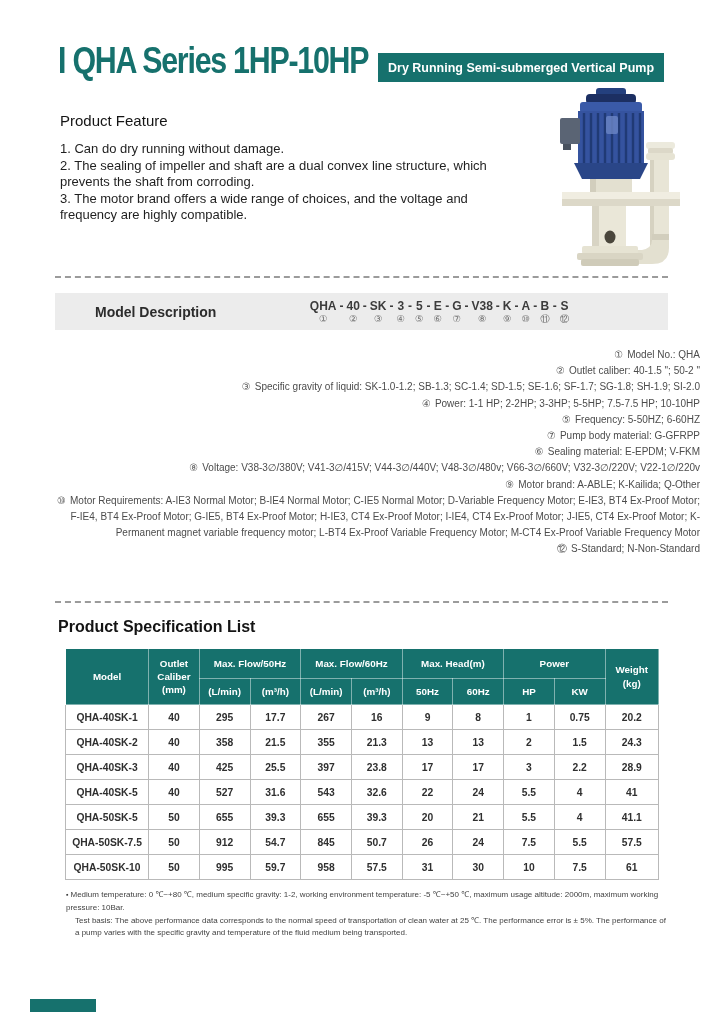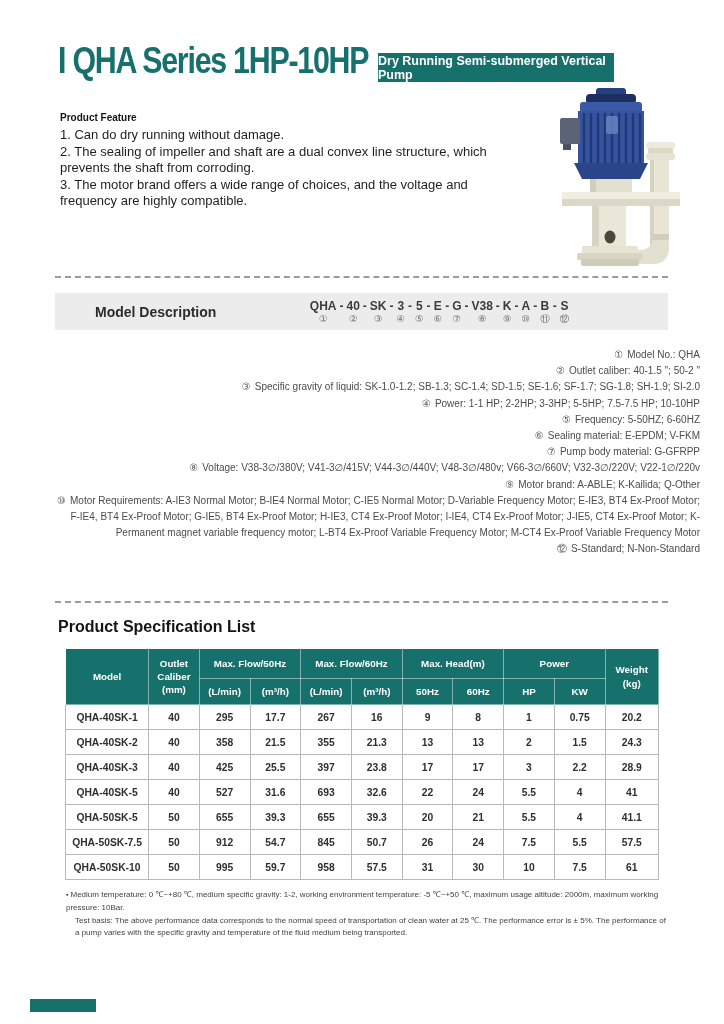--- a/index.html
+++ b/index.html
@@ -4,27 +4,27 @@
 <style>
   * { margin:0; padding:0; box-sizing:border-box; }
   html,body { width:724px; height:1024px; background:#fff;
     font-family:"Liberation Sans", sans-serif; }
   .page { position:relative; width:724px; height:1024px; background:#fff; overflow:hidden; }
 
   
   .title { position:absolute; left:58px; top:40px; font-size:37px; font-weight:bold;
     color:#16716d; letter-spacing:-1.5px; transform:scaleX(.82); transform-origin:left top;
     white-space:nowrap; }
-  .banner { position:absolute; left:378px; top:53px; width:236px; height:29px;
+  .banner { position:absolute; left:378px; top:53px; width:286px; height:29px;
     background:#16716d; color:#fff; font-size:12.5px; font-weight:bold;
     display:flex; align-items:center; justify-content:center; }
 
   
   .features { position:absolute; left:60px; top:112px; width:458px; }
-  .features h2 { font-size:10px; font-weight:bold; color:#141414; margin-bottom:4px; }
+  .features h2 { font-size:15px; font-weight:normal; color:#141414; margin-bottom:12px; }
   .feature-line { font-size:13px; color:#1f1f1f; line-height:16.5px; }
 
   
   .pump { position:absolute; left:516px; top:86px; width:188px; height:182px; }
 
   
   .dashed { position:absolute; left:55px; width:613px; border-top:2px dashed #9b9b9b; }
   .sep1 { top:276px; } .sep2 { top:601px; }
 
   
@@ -236,22 +236,22 @@
         </span>
       </div>
   </div>
 
   <div class="notes" id="notes-list">
       <div class="note-line"><span class="note-num">①</span>Model No.: QHA</div>
       <div class="note-line"><span class="note-num">②</span>Outlet caliber: 40-1.5 "; 50-2 "</div>
       <div class="note-line"><span class="note-num">③</span>Specific gravity of liquid: SK-1.0-1.2;  SB-1.3;  SC-1.4;  SD-1.5;  SE-1.6;  SF-1.7;  SG-1.8;  SH-1.9;  SI-2.0</div>
       <div class="note-line"><span class="note-num">④</span>Power: 1-1 HP; 2-2HP; 3-3HP; 5-5HP; 7.5-7.5 HP; 10-10HP</div>
       <div class="note-line"><span class="note-num">⑤</span>Frequency: 5-50HZ; 6-60HZ</div>
+      <div class="note-line"><span class="note-num">⑦</span>Pump body material: G-GFRPP</div>
       <div class="note-line"><span class="note-num">⑥</span>Sealing material: E-EPDM; V-FKM</div>
-      <div class="note-line"><span class="note-num">⑦</span>Pump body material: G-GFRPP</div>
       <div class="note-line"><span class="note-num">⑧</span>Voltage: V38-3∅/380V; V41-3∅/415V; V44-3∅/440V; V48-3∅/480v; V66-3∅/660V; V32-3∅/220V; V22-1∅/220v</div>
       <div class="note-line"><span class="note-num">⑨</span>Motor brand: A-ABLE; K-Kailida; Q-Other</div>
       <div class="note-line"><span class="note-num">⑩</span>Motor Requirements: A-IE3 Normal Motor; B-IE4 Normal Motor; C-IE5 Normal Motor; D-Variable Frequency Motor; E-IE3, BT4 Ex-Proof Motor; F-IE4, BT4 Ex-Proof Motor; G-IE5, BT4 Ex-Proof Motor; H-IE3, CT4 Ex-Proof Motor; I-IE4, CT4 Ex-Proof Motor; J-IE5, CT4 Ex-Proof Motor; K-Permanent magnet variable frequency motor; L-BT4 Ex-Proof Variable Frequency Motor; M-CT4 Ex-Proof Variable Frequency Motor</div>
       <div class="note-line"><span class="note-num">⑫</span>S-Standard;  N-Non-Standard</div>
     </div>
 
   <div class="dashed sep2"></div>
 
   <div class="spec-heading">Product Specification List</div>
 
@@ -332,21 +332,21 @@
             <td>17</td>
             <td>3</td>
             <td>2.2</td>
             <td>28.9</td>
           </tr>
           <tr>
             <td>QHA-40SK-5</td>
             <td>40</td>
             <td>527</td>
             <td>31.6</td>
-            <td>693</td>
+            <td>543</td>
             <td>32.6</td>
             <td>22</td>
             <td>24</td>
             <td>5.5</td>
             <td>4</td>
             <td>41</td>
           </tr>
           <tr>
             <td>QHA-50SK-5</td>
             <td>50</td>

